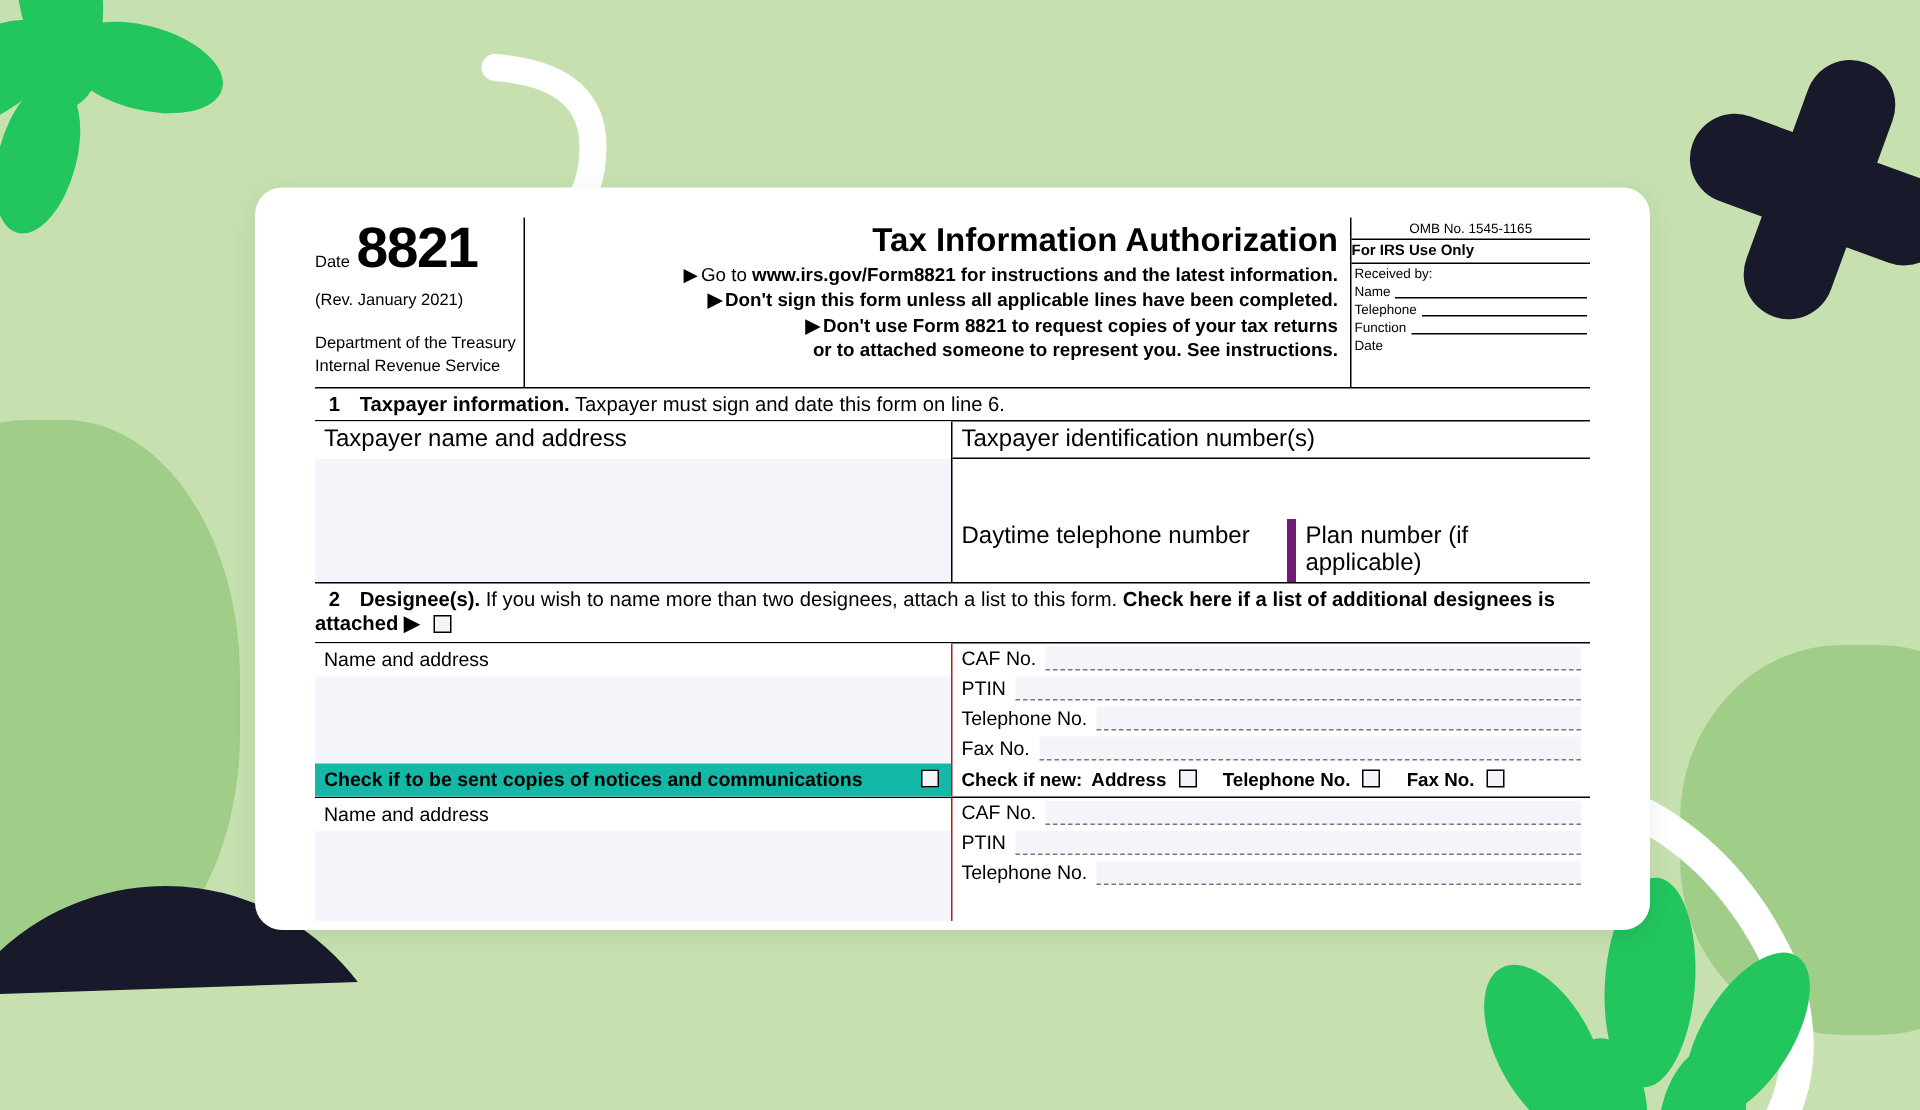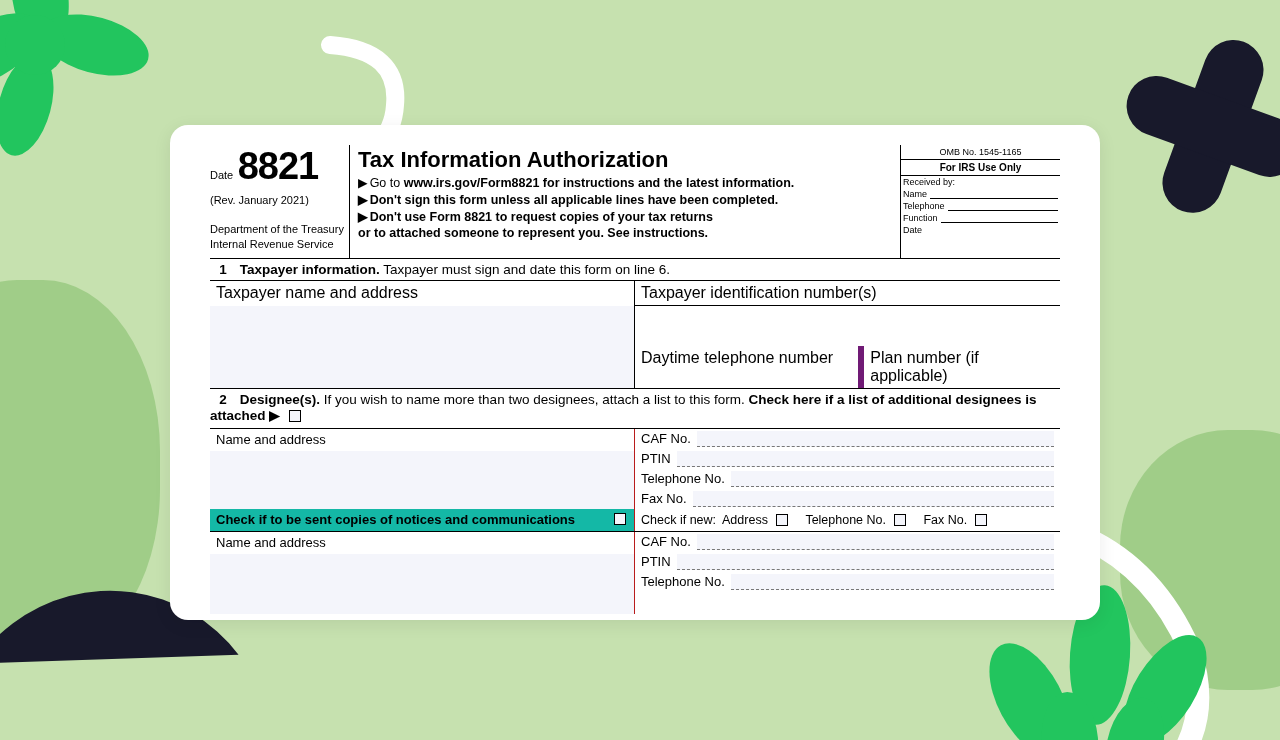--- a/index.html
+++ b/index.html
@@ -65,35 +65,35 @@
   width: 140px;
   border-right: 1.5px solid #000;
   padding-bottom: 6px;
 }
 .form-word { font-size: 11px; display: inline; }
 .form-num { font-size: 38px; font-weight: 800; display: inline; letter-spacing: -1px; }
 .rev { font-size: 11px; margin-top: 6px; }
 .dept { font-size: 11px; margin-top: 16px; line-height: 1.35; }
 .hdr-center {
   flex: 1;
-  text-align: left;
+  text-align: right;
   padding: 2px 8px 4px;
 }
 .title { font-size: 22px; font-weight: 800; }
 .line { font-size: 12.5px; margin-top: 2px; }
 .line .arrow { margin-right: 2px; }
 .italic { font-weight: bold; }
 .bold { font-weight: 700; }
 .hdr-right {
   width: 160px;
   border-left: 1.5px solid #000;
   font-size: 9px;
 }
 .omb { text-align: center; border-bottom: 1px solid #000; padding: 2px 0; }
-.irs-only { text-align: center; font-weight: 700; border-bottom: 1px solid #000; padding: 2px 0; font-size: 10px;}
+.irs-only { font-weight: 700; border-bottom: 1px solid #000; padding: 2px 0; font-size: 10px;}
 .irs-field { padding: 1px 2px; display: flex; align-items: flex-end; gap: 3px; }
 .irs-field .uline { flex: 1; border-bottom: 1px solid #000; }
 .section-row {
   border-bottom: 1px solid #000;
   padding: 3px 0;
   font-size: 13.5px;
 }
 .section-row .num { display: inline-block; width: 26px; text-align: center; font-weight: 700; }
 .section-row .head { font-weight: 700; }
 .taxpayer-grid {
@@ -139,21 +139,21 @@
 .drow {
   display: flex; align-items: center; gap: 6px;
   padding: 2px 6px;
 }
 .drow .lbl2 { white-space: nowrap; }
 .dash-line {
   flex: 1; height: 16px;
   border-bottom: 1px dashed #777;
   background: #f4f5fb;
 }
-.ifnew { padding: 4px 6px; display: flex; gap: 6px; align-items: center; flex-wrap: nowrap; font-size: 12.5px;}
+.ifnew { padding: 4px 6px; display: flex; gap: 6px; align-items: flex-start; flex-wrap: nowrap; font-size: 12.5px; font-weight: bold;}
 .ifnew .sp { flex: 0 0 auto; }
 </style>
 </head>
 <body>
 
 <div class="bg-shape shape-blob-left"></div>
 <div class="bg-shape shape-blob-right"></div>
 
 <svg class="bg-shape shape-flower-tl" viewBox="0 0 200 200">
   <g fill="#22c55e">

